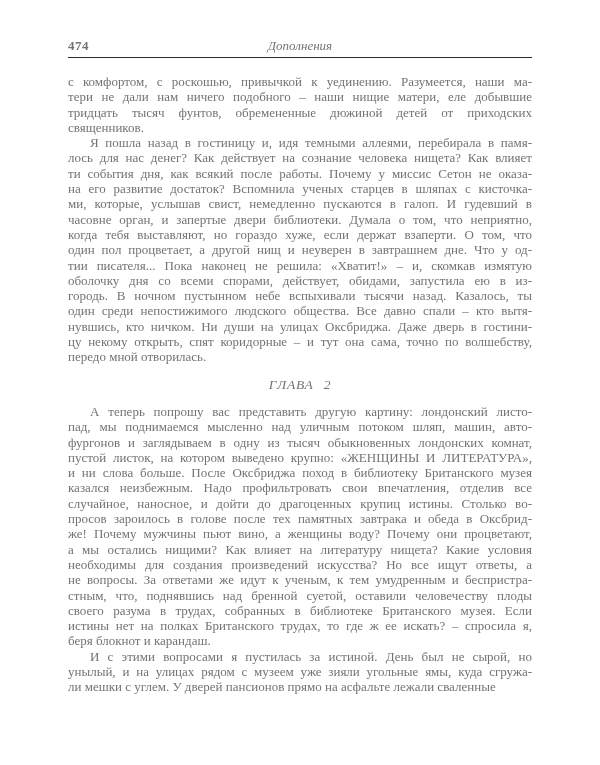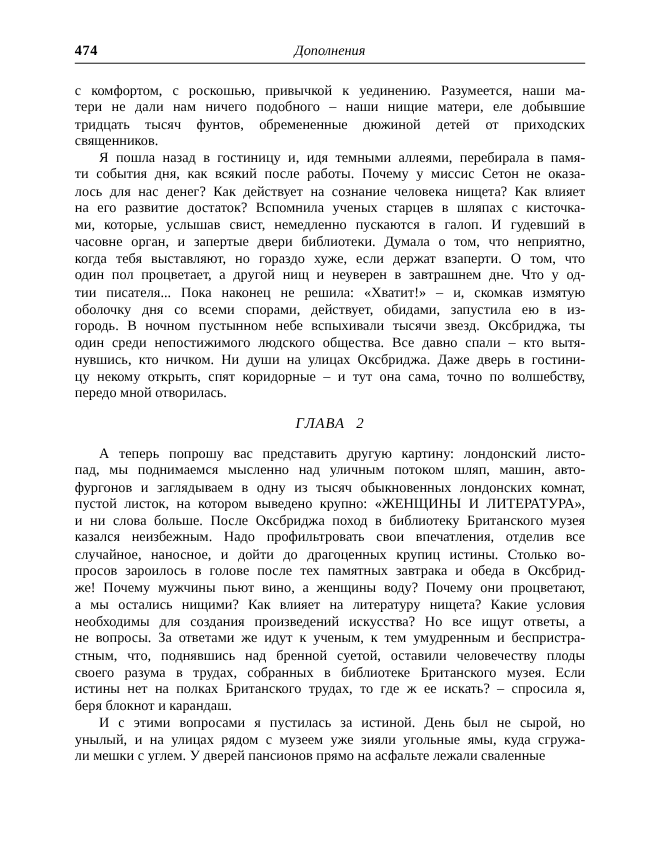--- a/index.html
+++ b/index.html
@@ -6,21 +6,21 @@
     margin: 0;
     padding: 0;
     background: #ffffff;
   }
   .page {
     position: relative;
     width: 600px;
     height: 765px;
     background: #ffffff;
     font-family: "Liberation Serif", "DejaVu Serif", serif;
-    color: #000000;
+    color: #737373;
     overflow: hidden;
   }
   .running-header {
     position: absolute;
     left: 68px;
     width: 464px;
     top: 38px;
     height: 19px;
     border-bottom: 1.5px solid #2b2b2b;
     font-size: 13px;
@@ -86,30 +86,30 @@
   <div class="text-body">
 
   <div class="paragraph">
         <div class="line">с комфортом, с роскошью, привычкой к уединению. Разумеется, наши ма-</div>
         <div class="line">тери не дали нам ничего подобного – наши нищие матери, еле добывшие</div>
         <div class="line">тридцать тысяч фунтов, обремененные дюжиной детей от приходских</div>
         <div class="line last">священников.</div>
       </div>
       <div class="paragraph">
         <div class="line indent">Я пошла назад в гостиницу и, идя темными аллеями, перебирала в памя-</div>
+        <div class="line">лось для нас денег? Как действует на сознание человека нищета? Как влияет</div>
         <div class="line">ти события дня, как всякий после работы. Почему у миссис Сетон не оказа-</div>
-        <div class="line">лось для нас денег? Как действует на сознание человека нищета? Как влияет</div>
         <div class="line">на его развитие достаток? Вспомнила ученых старцев в шляпах с кисточка-</div>
         <div class="line">ми, которые, услышав свист, немедленно пускаются в галоп. И гудевший в</div>
         <div class="line">часовне орган, и запертые двери библиотеки. Думала о том, что неприятно,</div>
         <div class="line">когда тебя выставляют, но гораздо хуже, если держат взаперти. О том, что</div>
         <div class="line">один пол процветает, а другой нищ и неуверен в завтрашнем дне. Что у од-</div>
         <div class="line">тии писателя... Пока наконец не решила: «Хватит!» – и, скомкав измятую</div>
         <div class="line">оболочку дня со всеми спорами, действует, обидами, запустила ею в из-</div>
-        <div class="line">городь. В ночном пустынном небе вспыхивали тысячи звезд. Оксбриджа, ты</div>
+        <div class="line">городь. В ночном пустынном небе вспыхивали тысячи назад. Казалось, ты</div>
         <div class="line">один среди непостижимого людского общества. Все давно спали – кто вытя-</div>
         <div class="line">нувшись, кто ничком. Ни души на улицах Оксбриджа. Даже дверь в гостини-</div>
         <div class="line">цу некому открыть, спят коридорные – и тут она сама, точно по волшебству,</div>
         <div class="line last">передо мной отворилась.</div>
       </div>
       <div class="chapter-heading">ГЛАВА 2</div>
       <div class="paragraph">
         <div class="line indent">А теперь попрошу вас представить другую картину: лондонский листо-</div>
         <div class="line">пад, мы поднимаемся мысленно над уличным потоком шляп, машин, авто-</div>
         <div class="line">фургонов и заглядываем в одну из тысяч обыкновенных лондонских комнат,</div>

